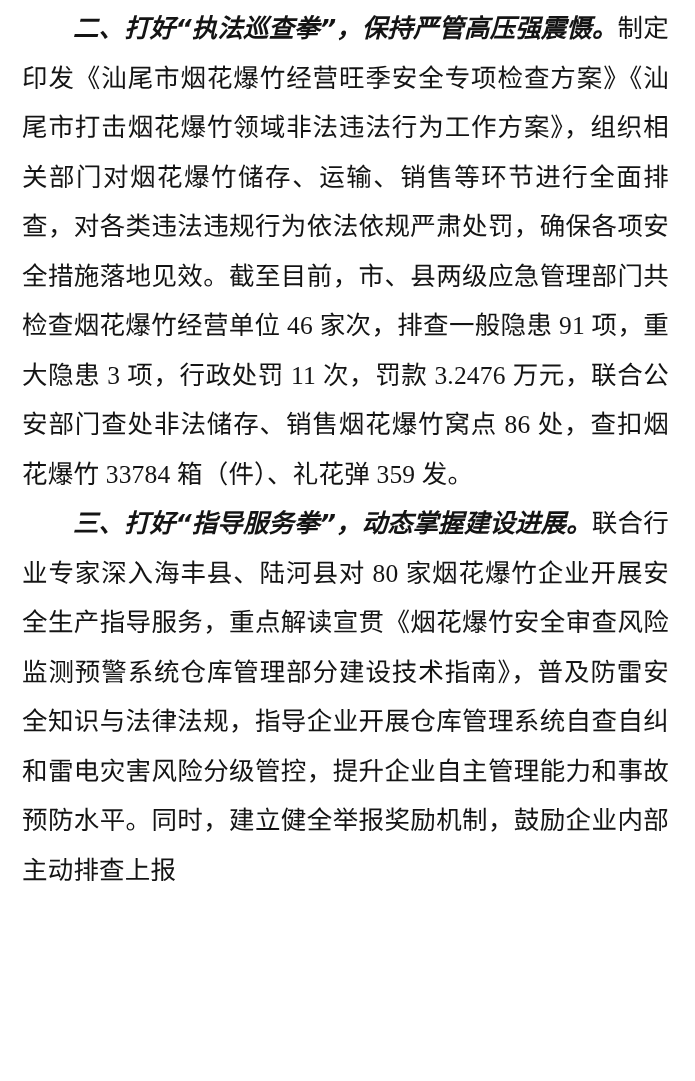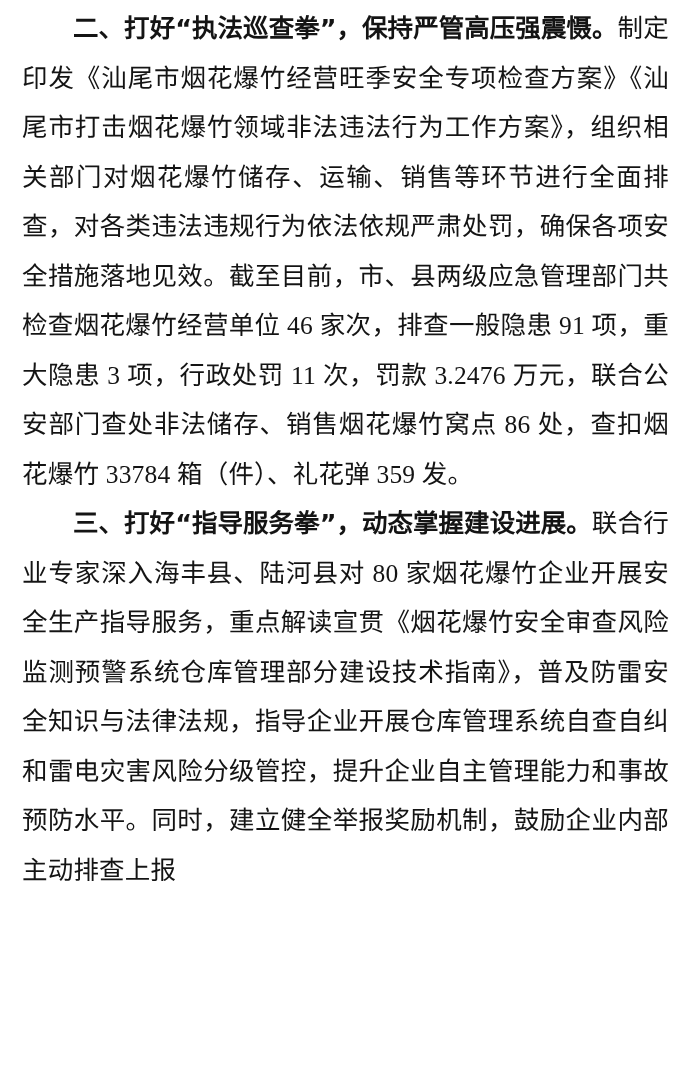--- a/index.html
+++ b/index.html
@@ -35,20 +35,21 @@
     margin: 0 0 0 0;
     text-indent: 0;
   }
   .para.indent {
     text-indent: 51px;
   }
   .heading-run {
     font-family: "DejaVu Sans", "Liberation Sans", sans-serif;
     font-weight: bold;
     letter-spacing: 0px;
+    font-style: italic;
   }
   .tail {
     
   }
 </style>
 </head>
 <body>
 
 <div id="page">
   <div class="doc-body">

